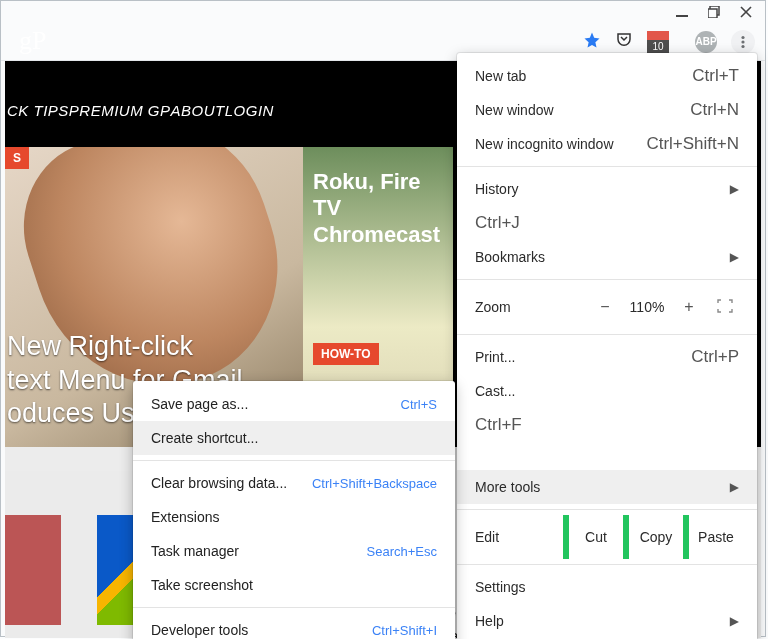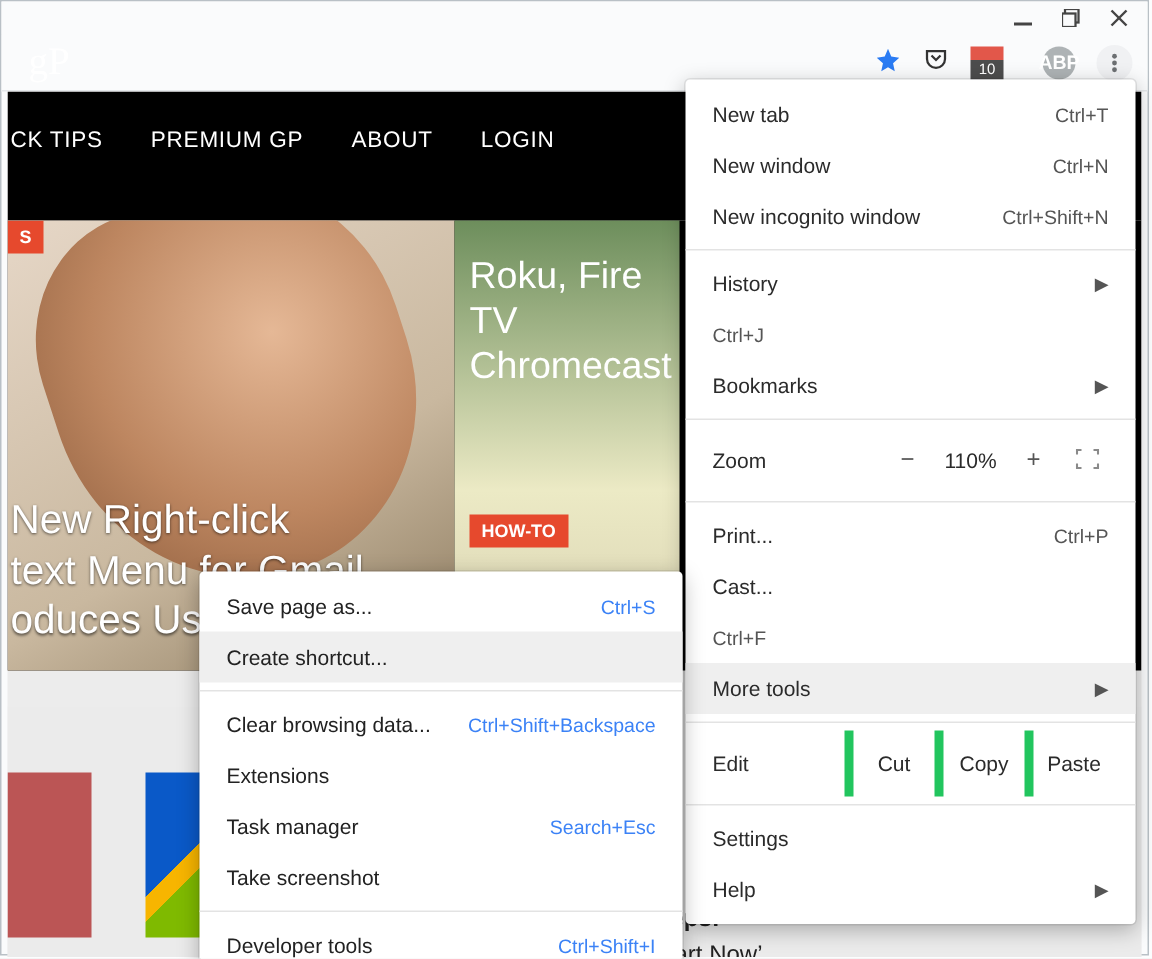--- a/index.html
+++ b/index.html
@@ -47,54 +47,54 @@
     color:#fff; font-family: Georgia, serif;
     font-size:26px; margin-left:-6px; margin-top:-2px; position:relative;
   }
   .tb-spacer{ flex:1; }
   .tb-icons { display:flex; align-items:center; gap:14px;}
   .star-icon svg{ fill:#2a7bf3; }
   .pocket-icon svg{ fill:#333; }
   .gcal-box { position:relative; width:34px; height:22px;}
   .gcal-top {position:absolute;top:0;width:22px;height:9px;background:#e2574a;}
   .gcal-bot {position:absolute;top:9px;width:22px;height:13px;background:#4d4d4d;color:#fff;font-size:10px;text-align:center;line-height:13px;}
-  .abp-badge{width:22px;height:22px;border-radius:50%;background:#aeb3b5;color:#fff;font-size:13px;font-weight:bold;display:flex;align-items:center;justify-content:center;}
+  .abp-badge{width:22px;height:22px;border-radius:50%;background:#aeb3b5;color:#fff;font-size:10px;font-weight:bold;display:flex;align-items:center;justify-content:center;}
   .kebab { width:24px;height:24px; border-radius:50%; background:#f0f1f3;display:flex;align-items:center;justify-content:center;}
   .kebab svg circle{fill:#6c6f72;}
 
   
   .content {
     position: relative;
     height: calc(637px - 22px - 38px);
     overflow:hidden;
     background:#ececec;
     margin:0 4px 4px 4px;
   }
   
   .site-nav{
     position:absolute; top:0; left:0; right:0; height:86px;
     background:#000; color:#fff; display:flex; align-items:flex-end;
     padding:0 16px 20px 0; gap:26px;
     font-size:15px; letter-spacing:.5px;
   }
-  .site-nav .nav-links{display:flex; gap:32px; margin-left:2px; margin-bottom:25px;}
+  .site-nav .nav-links{display:flex; margin-left:2px; margin-bottom:8px;font-style:italic;}
   .hero-row{ position:absolute; top:86px; left:0; right:0; height:300px; display:flex; background:#000;}
   .hero-card{ position:relative; overflow:hidden; }
   .hero-a{ width:298px; height:300px; background:linear-gradient(150deg,#e6d7c7 0%, #c9b89f 60%, #8c7a5e 100%);}
   .hero-a .skin{position:absolute;left:30px;top:-20px;width:240px;height:260px;background:radial-gradient(circle at 65% 40%, #e5b896 0%, #bd8660 55%, #8a5a3a 100%);border-radius:40% 50% 55% 60%; transform:rotate(-18deg);}
   .hero-b{ width:150px; height:300px; background:linear-gradient(#6d8e5c 0%, #eceac5 60%, #d7d0b0 100%);}
   .hero-title{
     position:absolute; left:0; bottom:16px; color:#fff;
     font-size:27px; font-weight:400; line-height:1.25;
     text-shadow:0 1px 2px rgba(0,0,0,.6);
     padding:0 12px 0 2px;
   }
   .hero-a .hero-title{ width:310px; }
   .red-tag{position:absolute;top:0;left:0;background:#e6492d;color:#fff;font-size:12px;font-weight:bold;padding:4px 8px;}
-  .hero-b .mid-title{position:absolute;top:22px;left:10px;color:#fff;font-size:25px;line-height:1.2;font-weight:400;}
+  .hero-b .mid-title{position:absolute;top:22px;left:10px;color:#fff;font-size:22px;line-height:1.2;font-weight:700;}
   .hero-b .howto{ position:absolute; left:10px; top:196px;background:#e6492d;color:#fff;font-size:12px;font-weight:bold;padding:4px 8px;}
   .hero-b .bot-title{position:absolute;left:10px;top:240px;color:#fff;font-size:22px;line-height:1.2;}
   .below-row{
     position:absolute; top:410px; left:0; right:0; height:170px;
     display:flex; gap:12px; padding:8px 0 0 0;
     background:#ebebeb;
   }
   .thumb{ width:56px; height:110px; background:#888; margin-top:36px;}
   .thumb.win{ background:linear-gradient(135deg,#0a59c8 0 50%, #f7b500 50% 60%, #7fba00 60% 100%);}
   .below-row .textcol{ padding:120px 0 0 0; color:#222; font-size:15px;}
@@ -112,23 +112,23 @@
     border-radius:3px;
     padding:6px 0;
     font-size:14px; color:#2b2b2b;
     z-index:20;
   }
   .menu .row{
     display:flex; align-items:center; height:34px;
     padding:0 18px; 
     cursor:default;
   }
-  .menu .row.highlight{ background:#efefef;}
+  .menu .row.highlight{ background:#efefef;margin-top:28px;}
   .menu .row .lbl{flex:1;}
-  .menu .row .sc{color:#555; font-size:13px;}
+  .menu .row .sc{color:#555; font-size:17px;}
   .menu .row .chev{color:#555;font-size:12px;margin-left:6px;}
   .menu .sep{height:1px;background:#e3e3e3;margin:5px 0;}
   .menu .zoomrow{height:44px;padding:0 14px;display:flex;align-items:center;}
   .menu .zoomrow .zlbl{flex:1; padding-left:4px;}
   .menu .zoomrow .zgroup{display:flex;align-items:center;}
   .menu .zbtn{width:36px;text-align:center;font-size:16px;color:#555;}
   .menu .zval{width:48px;text-align:center;}
   .menu .fsbtn{width:36px;text-align:center;color:#8a8a8a;}
   .menu .editrow{height:44px;padding:0 14px;display:flex;align-items:center;}
   .menu .editrow .elbl{flex:1;padding-left:4px;}

